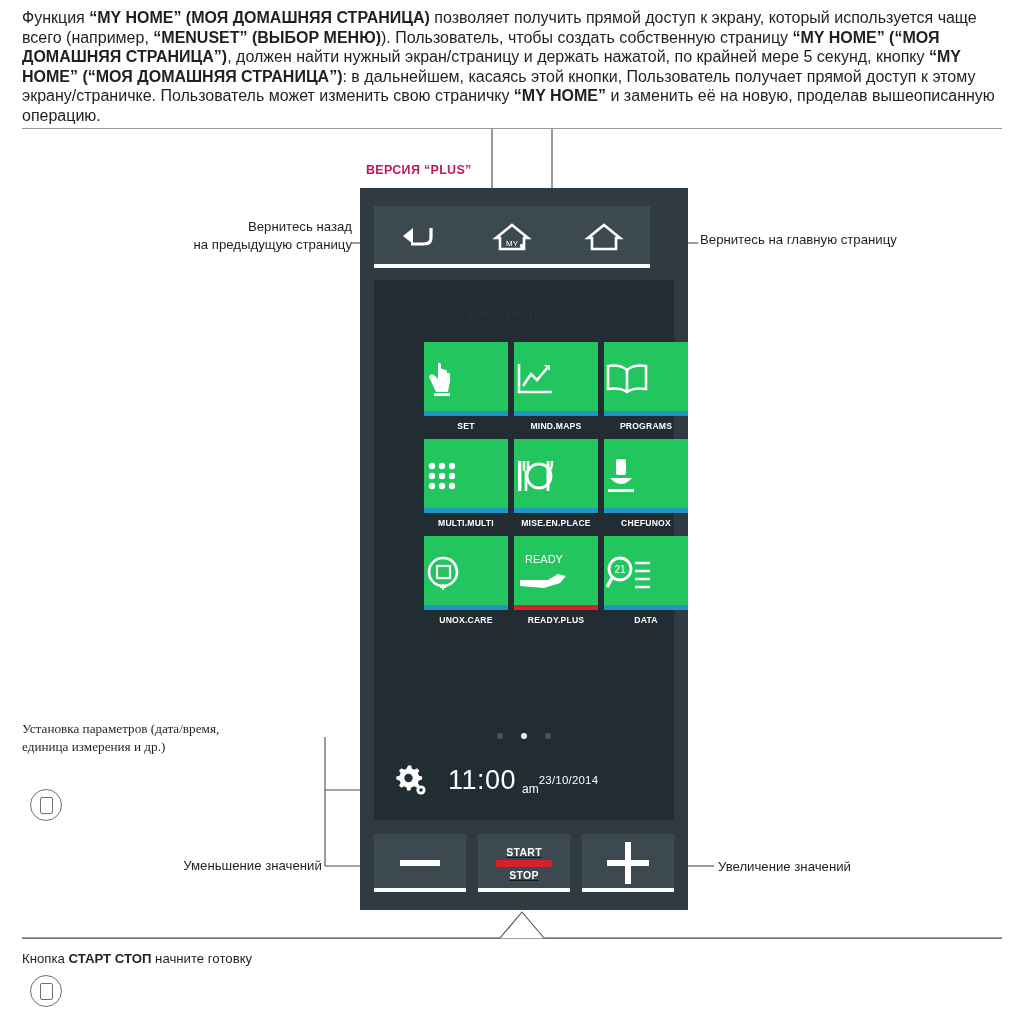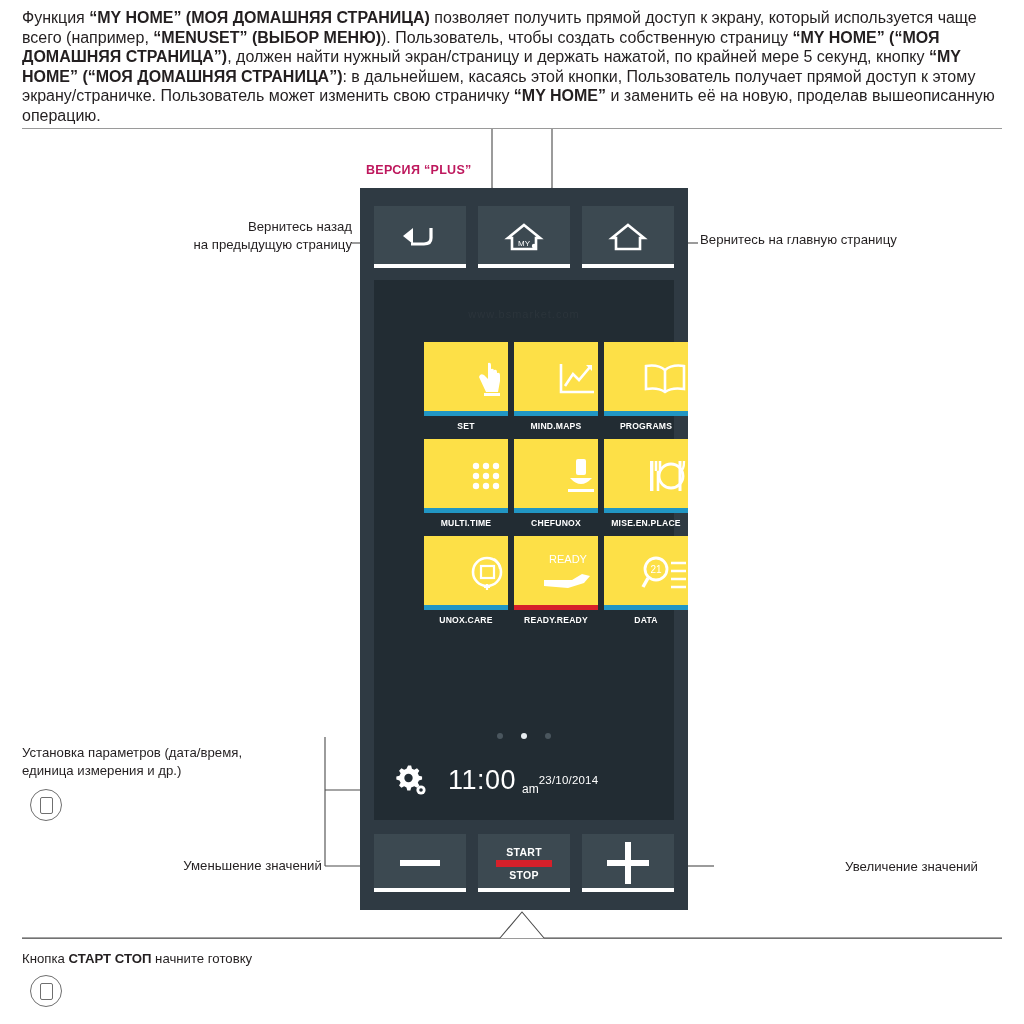--- a/index.html
+++ b/index.html
@@ -64,21 +64,21 @@
     top: 188px;
     width: 328px;
     height: 722px;
     background: #2f3a43;
   }
 
   .topbar {
     position: absolute;
     left: 14px;
     top: 18px;
-    width: 300px;
+    width: 276px;
     height: 62px;
     display: flex;
     justify-content: space-between;
   }
   .topbtn {
     width: 92px;
     height: 62px;
     background: #3c4951;
     position: relative;
     display: flex;
@@ -124,25 +124,25 @@
     grid-row-gap: 8px;
   }
   .cell {
     width: 84px;
     text-align: center;
     padding-left: 32px;
   }
   .tile {
     width: 84px;
     height: 74px;
-    background: #fde047;
+    background: #22c55e;
     position: relative;
     display: flex;
     align-items: center;
-    justify-content: flex-end;
+    justify-content: flex-start;
   }
   .tile .bar {
     position: absolute;
     left: 0; bottom: 0;
     width: 100%;
     height: 5px;
     background: #2196c4;
   }
   .tile .bar.red { background: #d6202a; }
   .cell .caption {
@@ -204,20 +204,21 @@
 
   
   .bottombar {
     position: absolute;
     left: 14px;
     top: 646px;
     width: 300px;
     height: 58px;
     display: flex;
     justify-content: space-between;
+    text-decoration: underline;
   }
   .bottombtn {
     width: 92px;
     height: 58px;
     background: #3c4951;
     position: relative;
     display: flex;
     align-items: center;
     justify-content: center;
     flex-direction: column;
@@ -259,27 +260,27 @@
     line-height: 18px;
     color: #231f20;
   }
   .annot-back {
     left: 140px; top: 218px; width: 212px; text-align: right;
   }
   .annot-home {
     left: 700px; top: 231px; width: 280px; text-align: left;
   }
   .annot-settings {
-    left: 22px; top: 744px; width: 300px; text-align: left;
+    left: 22px; top: 720px; width: 300px; text-align: left; font-family: Liberation Serif, serif;
   }
   .annot-minus {
     left: 150px; top: 857px; width: 205px; text-align: center;
   }
   .annot-plus {
-    left: 718px; top: 858px; width: 260px; text-align: right;
+    left: 718px; top: 858px; width: 260px; text-align: left;
   }
   .annot-start {
     left: 22px; top: 950px; width: 420px; text-align: left;
   }
 
   
   .overlay {
     position: absolute;
     left: 0; top: 0;
     width: 1024px; height: 1024px;
@@ -414,71 +415,71 @@
               <circle cx="8" cy="16" r="3.2"></circle>
                 <circle cx="18" cy="16" r="3.2"></circle>
                 <circle cx="28" cy="16" r="3.2"></circle>
               <circle cx="8" cy="26" r="3.2"></circle>
                 <circle cx="18" cy="26" r="3.2"></circle>
                 <circle cx="28" cy="26" r="3.2"></circle>
             </g>
           </svg>
           <div class="bar"></div>
         </div>
-        <div class="caption">MULTI.TIME</div>
-      </div>
-
-      <div class="cell">
-        <div class="tile">
-          <svg width="34" height="40" viewBox="0 0 34 40">
-            <rect x="12" y="3" width="10" height="16" rx="2" fill="#ffffff"></rect>
-            <path d="M6 22 Q17 34 28 22 Z" fill="#ffffff"></path>
-            <rect x="4" y="33" width="26" height="3" fill="#ffffff"></rect>
-          </svg>
-          <div class="bar"></div>
-        </div>
-        <div class="caption">CHEFUNOX</div>
+        <div class="caption">MULTI.MULTI</div>
       </div>
 
       <div class="cell">
         <div class="tile">
           <svg width="42" height="38" viewBox="0 0 42 38">
             <rect x="4" y="4" width="3.4" height="30" fill="#ffffff"></rect>
             <path d="M10 4 L10 14 M14 4 L14 14 M12 14 L12 34" stroke="#ffffff" stroke-width="2.6" fill="none"></path>
             <circle cx="25" cy="19" r="12" fill="none" stroke="#ffffff" stroke-width="2.8"></circle>
             <path d="M34 4 L34 34" stroke="#ffffff" stroke-width="3" fill="none"></path>
             <path d="M38 4 Q38 14 34 14" stroke="#ffffff" stroke-width="2.4" fill="none"></path>
           </svg>
           <div class="bar"></div>
         </div>
         <div class="caption">MISE.EN.PLACE</div>
       </div>
 
       <div class="cell">
         <div class="tile">
+          <svg width="34" height="40" viewBox="0 0 34 40">
+            <rect x="12" y="3" width="10" height="16" rx="2" fill="#ffffff"></rect>
+            <path d="M6 22 Q17 34 28 22 Z" fill="#ffffff"></path>
+            <rect x="4" y="33" width="26" height="3" fill="#ffffff"></rect>
+          </svg>
+          <div class="bar"></div>
+        </div>
+        <div class="caption">CHEFUNOX</div>
+      </div>
+
+      <div class="cell">
+        <div class="tile">
           <svg width="40" height="40" viewBox="0 0 40 40">
             <circle cx="19" cy="19" r="14" fill="none" stroke="#ffffff" stroke-width="2.6"></circle>
             <rect x="13" y="13" width="13" height="12" fill="none" stroke="#ffffff" stroke-width="2.2"></rect>
             <path d="M26 6 Q32 10 32 16" fill="none" stroke="#ffffff" stroke-width="2.2"></path>
             <path d="M19 31 L19 37 M16 34 L22 34" stroke="#ffffff" stroke-width="2.2"></path>
           </svg>
           <div class="bar"></div>
         </div>
         <div class="caption">UNOX.CARE</div>
       </div>
 
       <div class="cell">
         <div class="tile">
           <svg width="60" height="46" viewBox="0 0 60 46">
             <text x="30" y="13" font-size="11" font-family="Liberation Sans, sans-serif" fill="#ffffff" text-anchor="middle">READY</text>
             <path d="M6 30 L34 30 L44 24 L52 26 L46 33 L30 38 L6 36 Z" fill="#ffffff"></path>
           </svg>
           <div class="bar red"></div>
         </div>
-        <div class="caption">READY.READY</div>
+        <div class="caption">READY.PLUS</div>
       </div>
 
       <div class="cell">
         <div class="tile">
           <svg width="48" height="38" viewBox="0 0 48 38">
             <circle cx="16" cy="15" r="11" fill="none" stroke="#ffffff" stroke-width="2.8"></circle>
             <path d="M8 24 L3 33" stroke="#ffffff" stroke-width="3.4"></path>
             <text x="16" y="19" font-size="10" font-family="Liberation Sans, sans-serif" fill="#ffffff" text-anchor="middle">21</text>
             <path d="M31 9 L46 9 M31 17 L46 17 M31 25 L46 25 M31 33 L46 33" stroke="#ffffff" stroke-width="2.4"></path>
           </svg>

